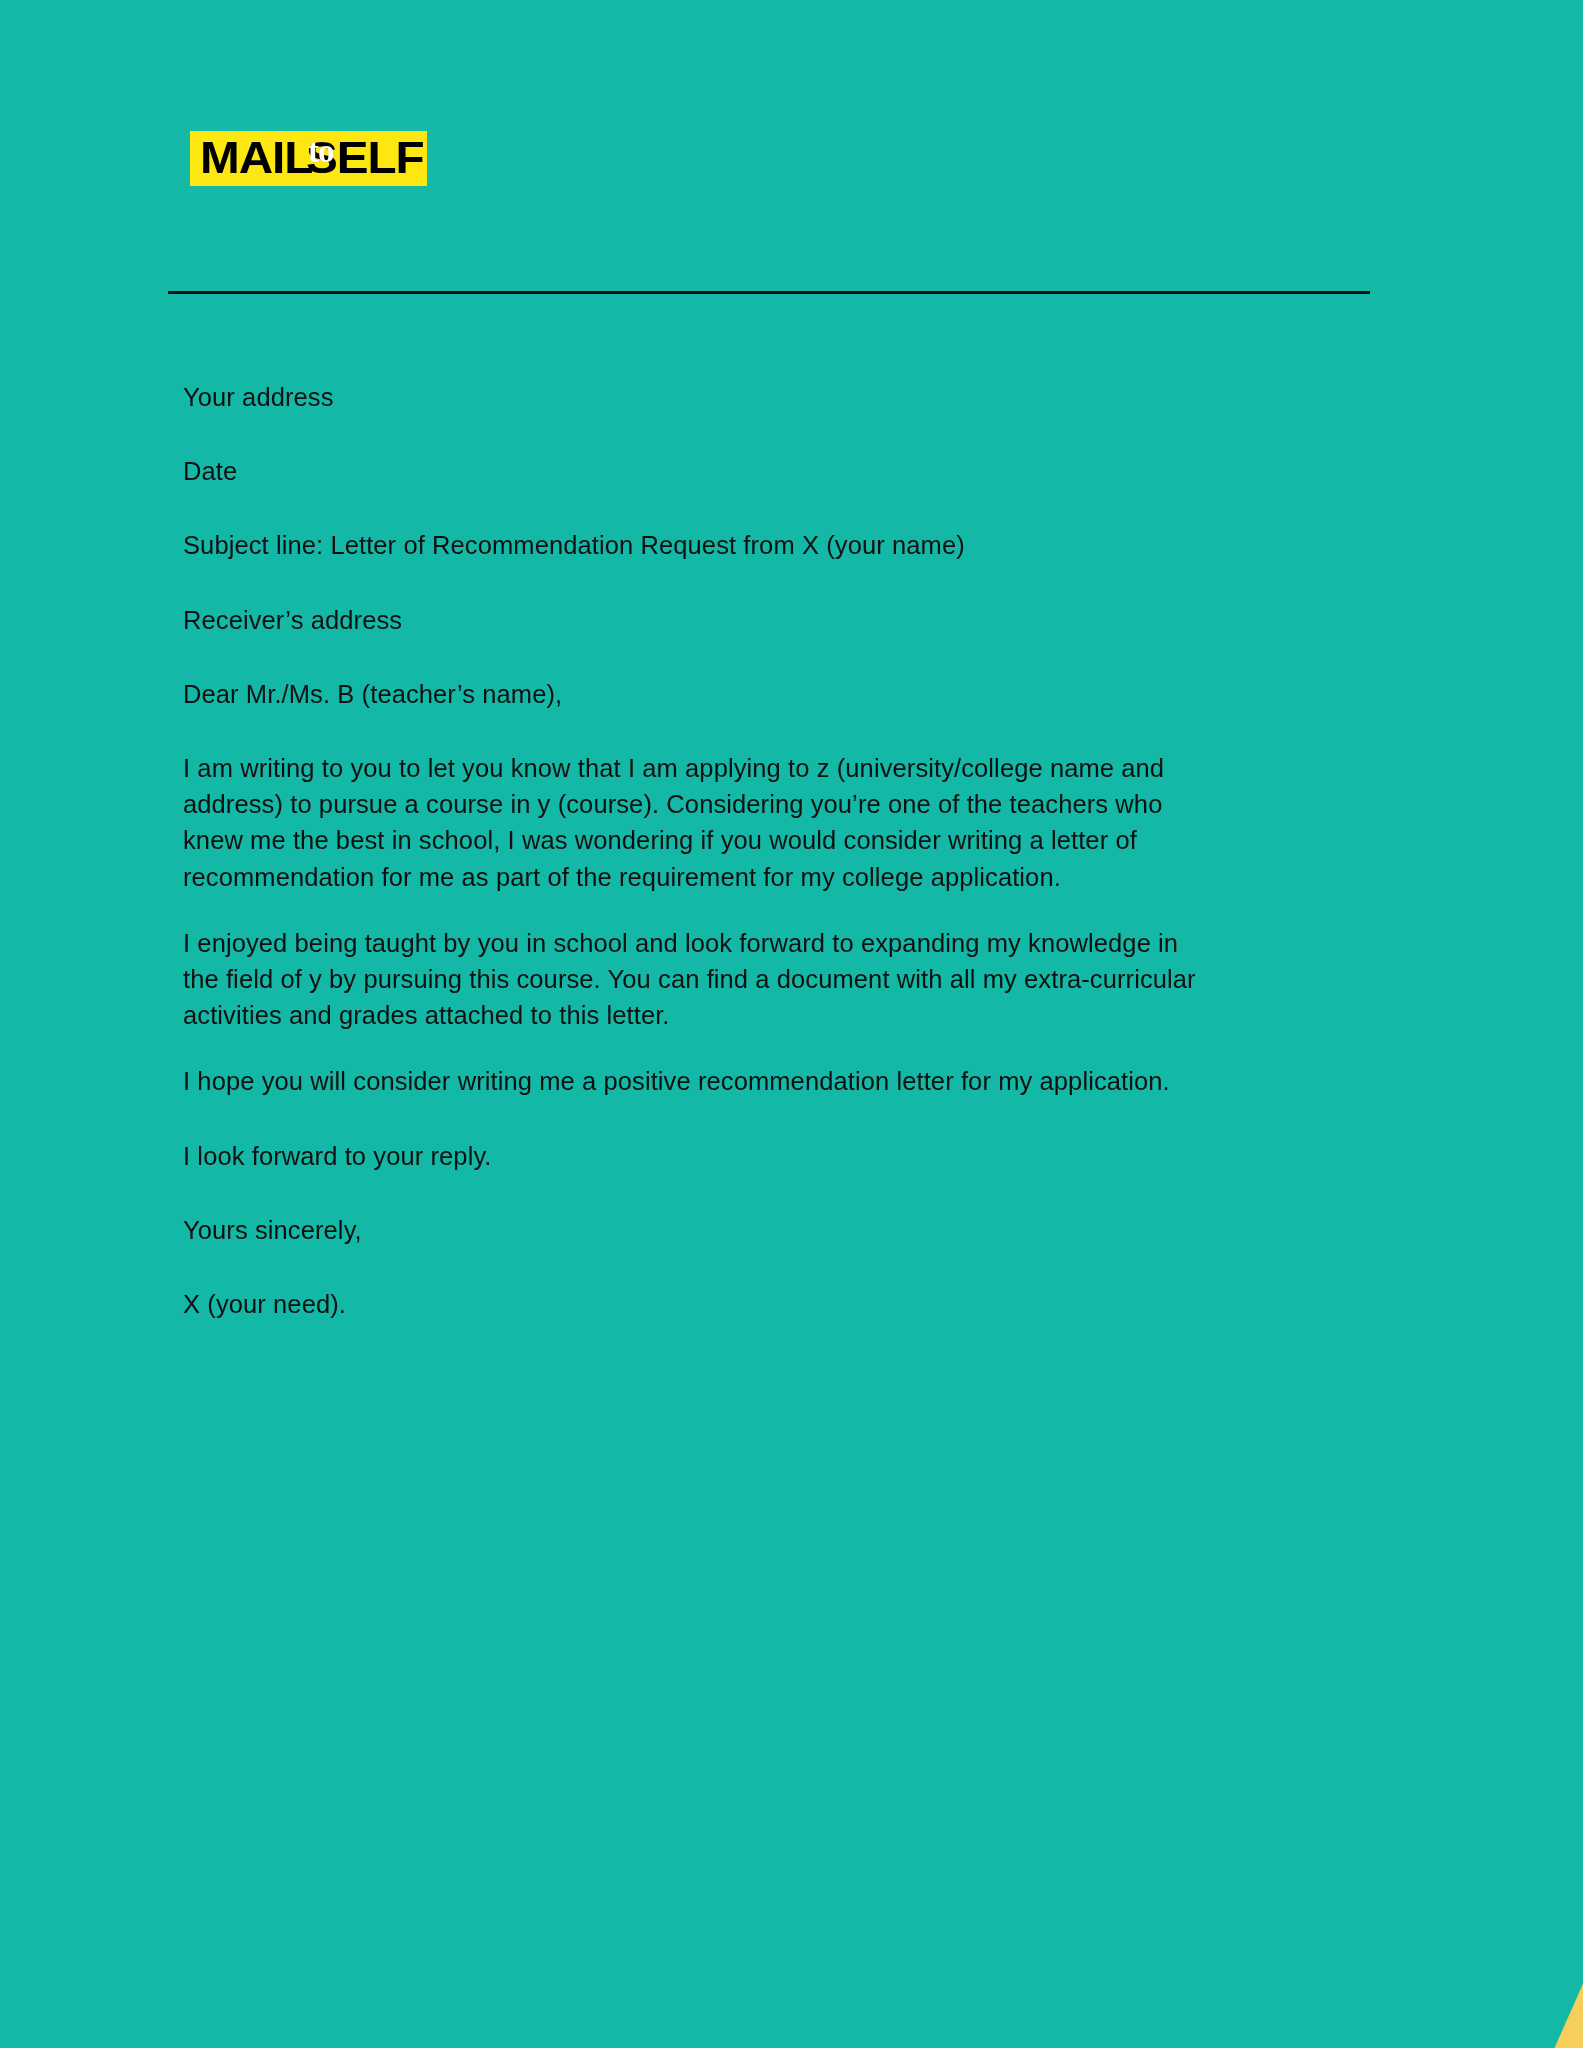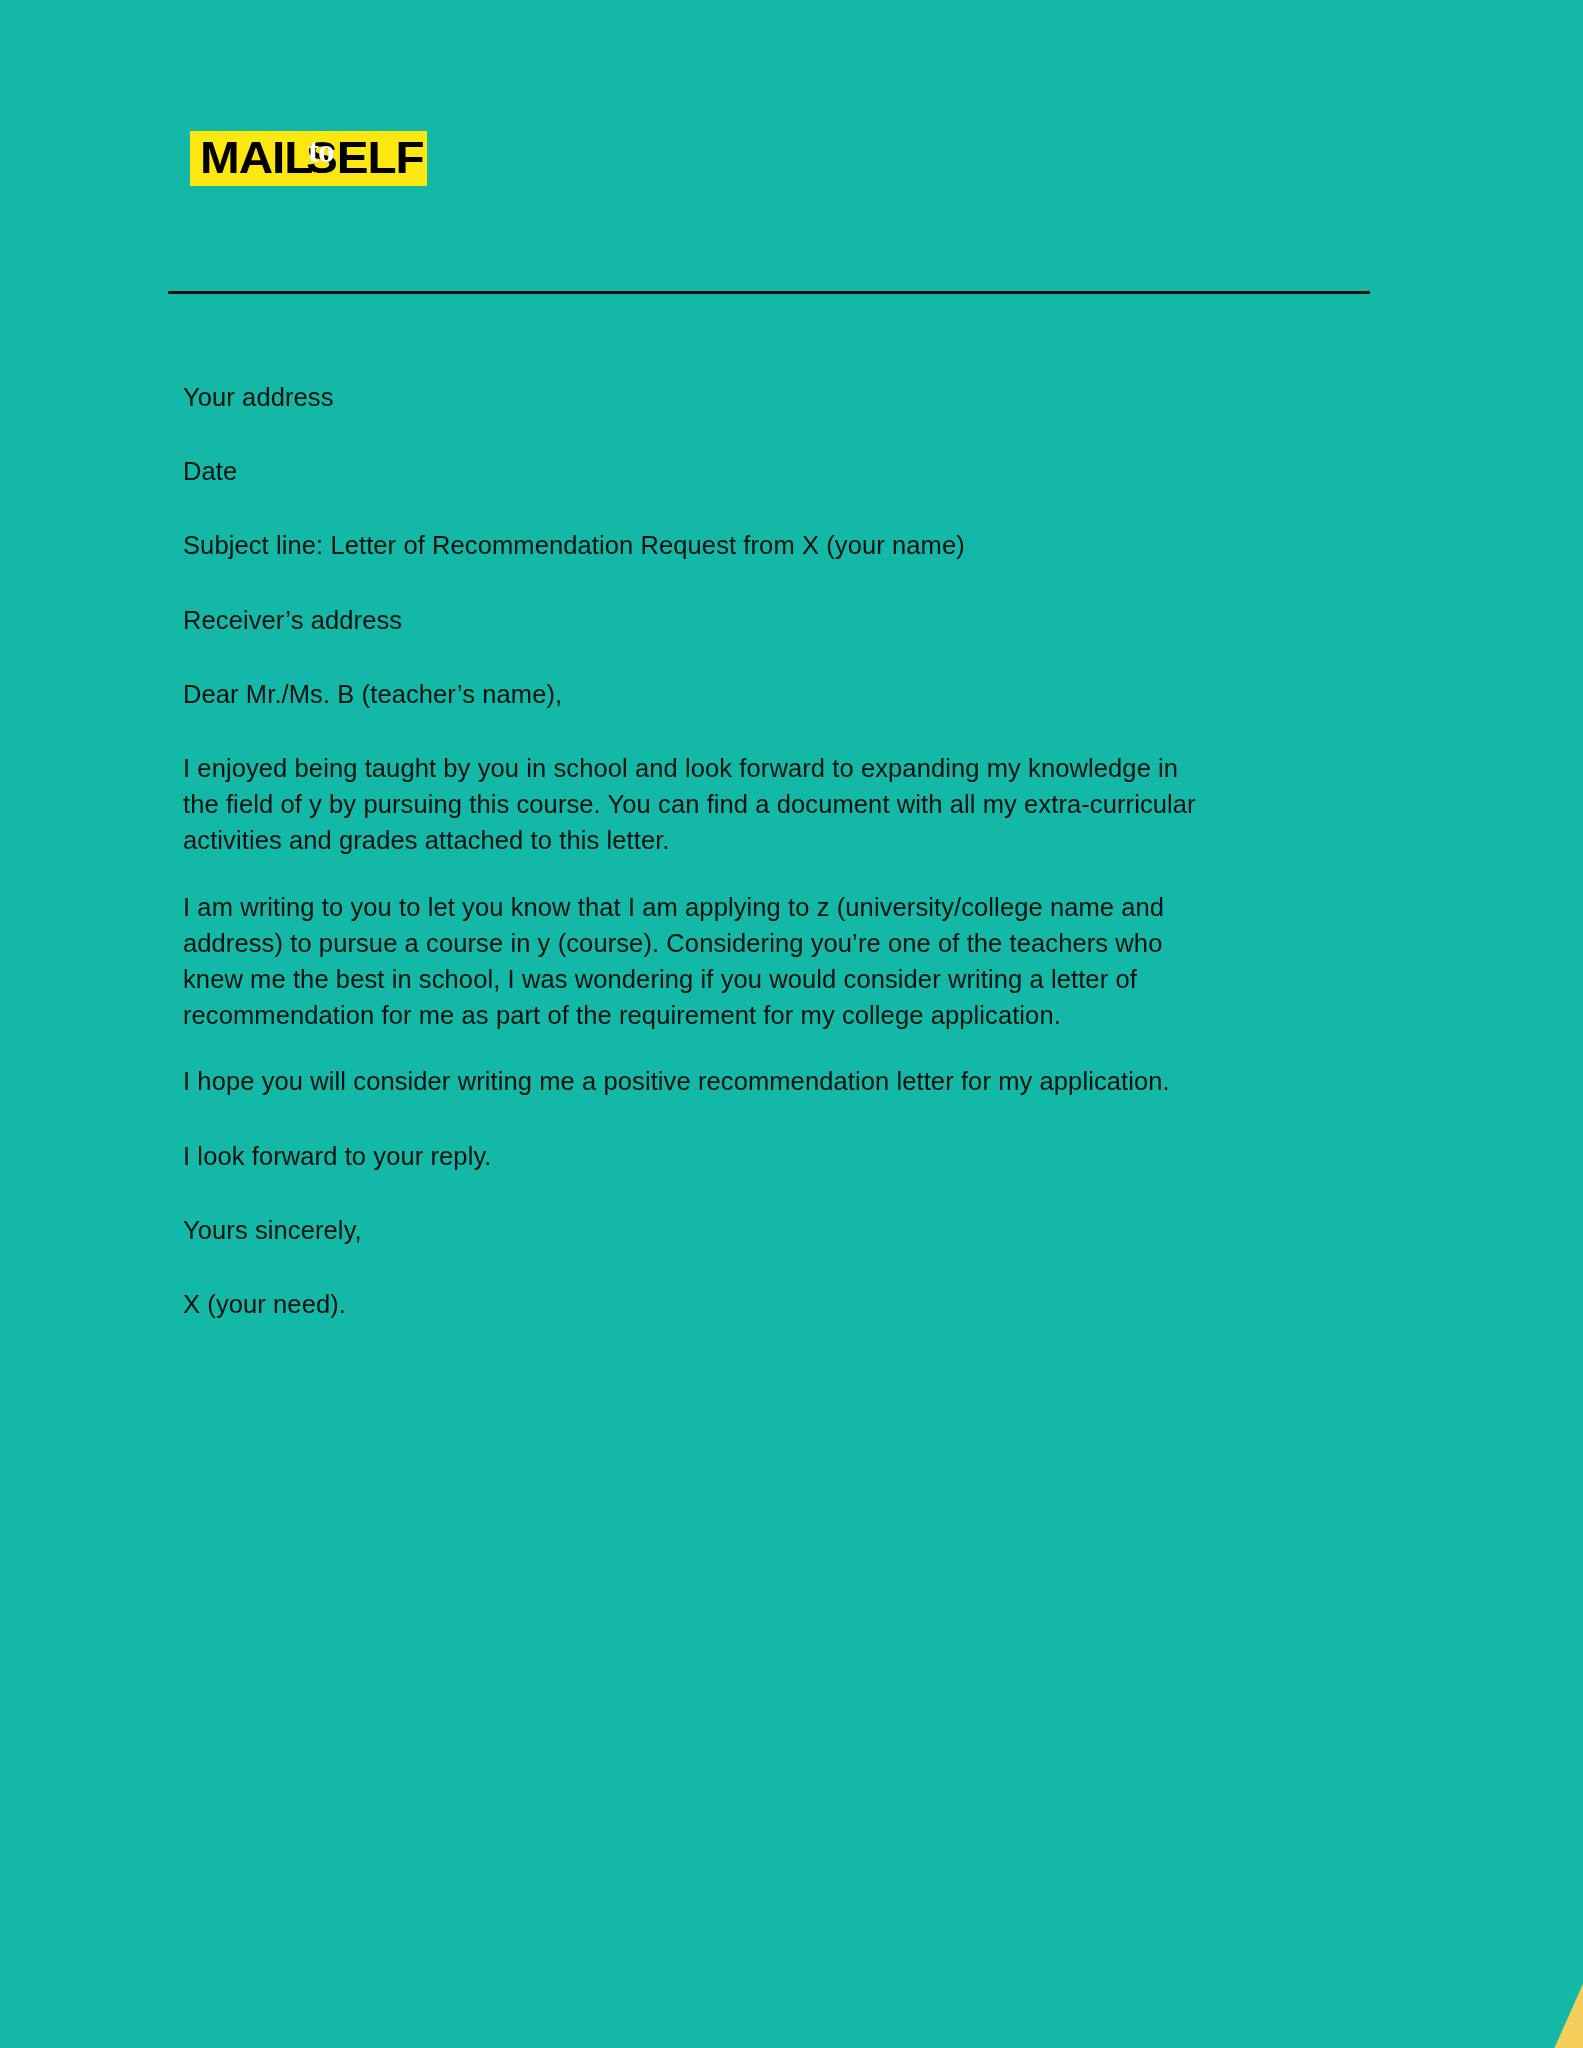--- a/index.html
+++ b/index.html
@@ -136,22 +136,22 @@
   </div>
 
   <div class="divider"></div>
 
   <div class="letter">
     <p>Your address</p>
     <p>Date</p>
     <p>Subject line: Letter of Recommendation Request from X (your name)</p>
     <p>Receiver’s address</p>
     <p>Dear Mr./Ms. B (teacher’s name),</p>
+    <p class="block">I am writing to you to let you know that I am applying to z (university/college name and address) to pursue a course in y (course). Considering you’re one of the teachers who knew me the best in school, I was wondering if you would consider writing a letter of recommendation for me as part of the requirement for my college application.</p>
     <p class="block">I enjoyed being taught by you in school and look forward to expanding my knowledge in the field of y by pursuing this course. You can find a document with all my extra-curricular activities and grades attached to this letter.</p>
-    <p class="block">I am writing to you to let you know that I am applying to z (university/college name and address) to pursue a course in y (course). Considering you’re one of the teachers who knew me the best in school, I was wondering if you would consider writing a letter of recommendation for me as part of the requirement for my college application.</p>
     <p>I hope you will consider writing me a positive recommendation letter for my application.</p>
     <p>I look forward to your reply.</p>
     <p>Yours sincerely,</p>
     <p>X (your need).</p>
   </div>
 
   <div class="corner-ribbon">
 
     <div class="band-gold"></div>
     <div class="band-gold2"></div>

